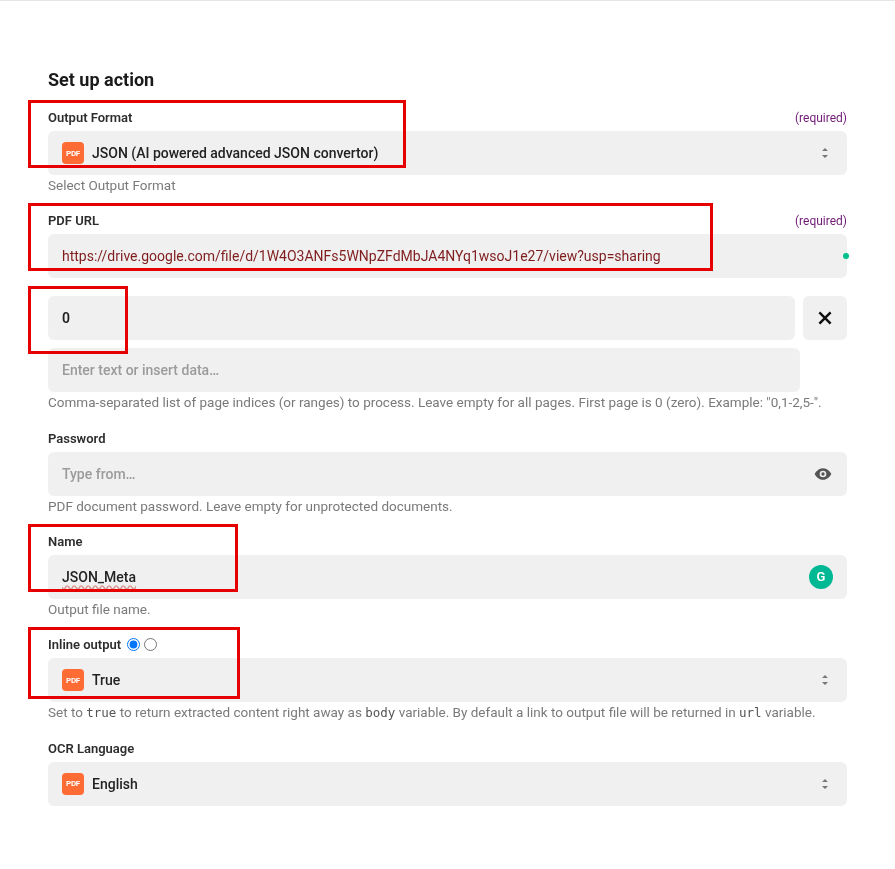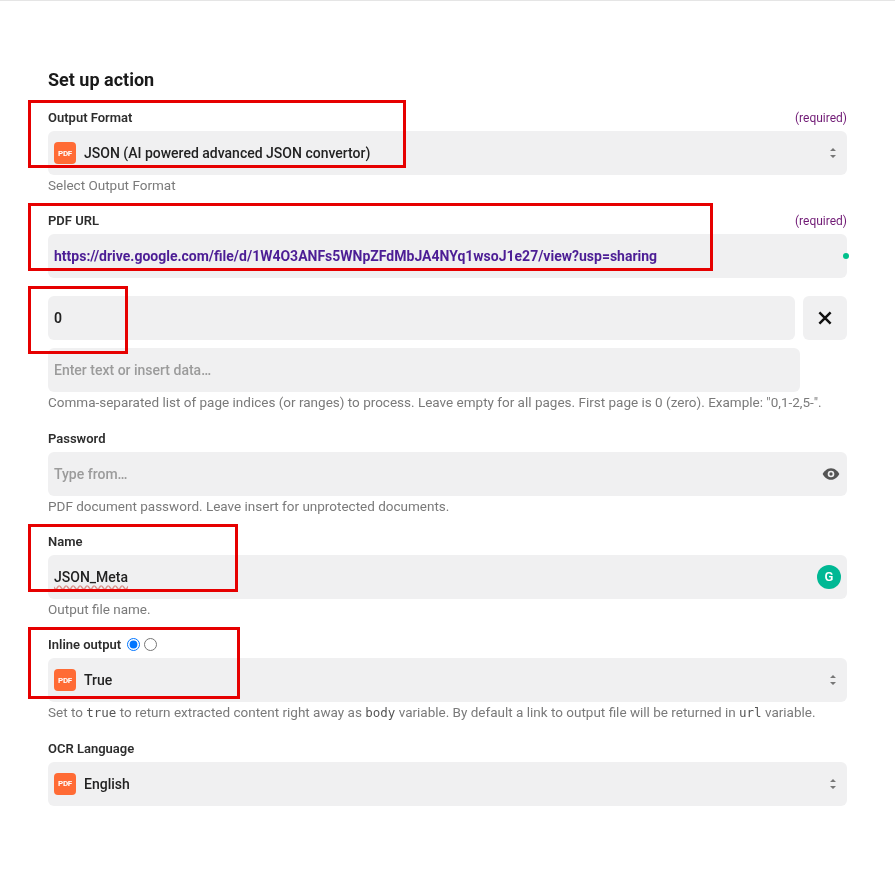--- a/index.html
+++ b/index.html
@@ -42,37 +42,37 @@
 .required {
   font-size: 12px;
   color: #701a75;
 }
 .input-box {
   position: relative;
   display: flex;
   align-items: center;
   background: #f0f0f1;
   border-radius: 6px;
-  padding: 10px 6px;
+  padding: 10px 14px;
   min-height: 44px;
   font-size: 14px;
   color: #333;
   width: 100%;
   gap: 8px;
 }
 .input-box .text {
   flex: 1;
   font-size: 14px;
   color: #222;
   font-weight: 500;
 }
 .input-box .text.mono {
   font-family: inherit;
-  font-weight: 700;
-  color: #4c1d95;
+  font-weight: 400;
+  color: #7f1d1d;
 }
 .input-box .placeholder {
   color: #9b9b9b;
 }
 .pdf-ico {
   width: 22px; height: 22px;
   background: #ff6b35;
   border-radius: 4px;
   display: inline-flex;
   align-items: center;
@@ -216,21 +216,21 @@
   <div class="field">
     <div class="label-row">
       <span class="label">Password</span>
     </div>
     <div class="input-box">
       <span class="text placeholder">Type from…</span>
       <svg class="eye-ico" viewBox="0 0 24 24" fill="currentColor">
           <path d="M12 5c-5 0-9 4.5-10 7 1 2.5 5 7 10 7s9-4.5 10-7c-1-2.5-5-7-10-7zm0 11a4 4 0 110-8 4 4 0 010 8zm0-2a2 2 0 100-4 2 2 0 000 4z"></path>
         </svg>
     </div>
-    <div class="hint">PDF document password. Leave insert for unprotected documents.</div>
+    <div class="hint">PDF document password. Leave empty for unprotected documents.</div>
   </div>
 
   <div class="field">
     <div class="redbox" style="left:-20px; top:-10px; width:210px; height:68px;"></div>
     <div class="label-row">
       <span class="label">Name</span>
     </div>
     <div class="input-box">
       <span class="text name-val">JSON_Meta</span>
       <span class="g-circle">G</span>

